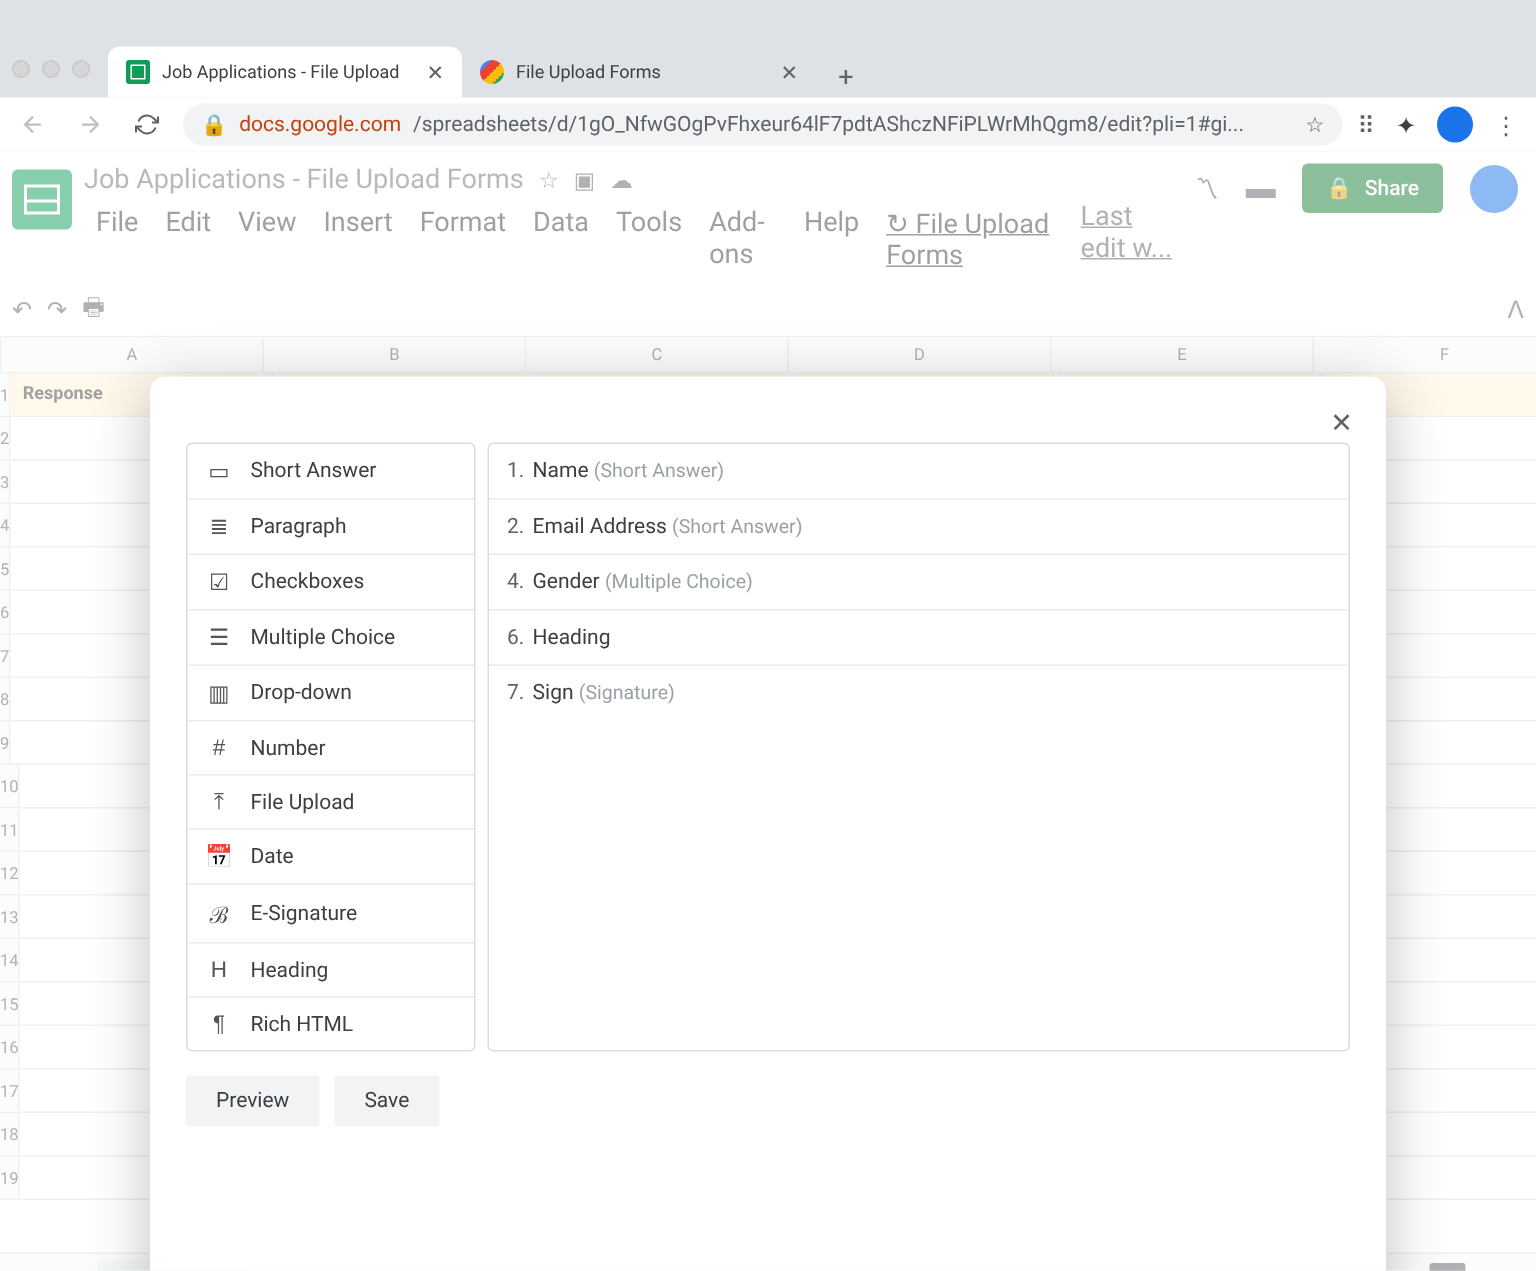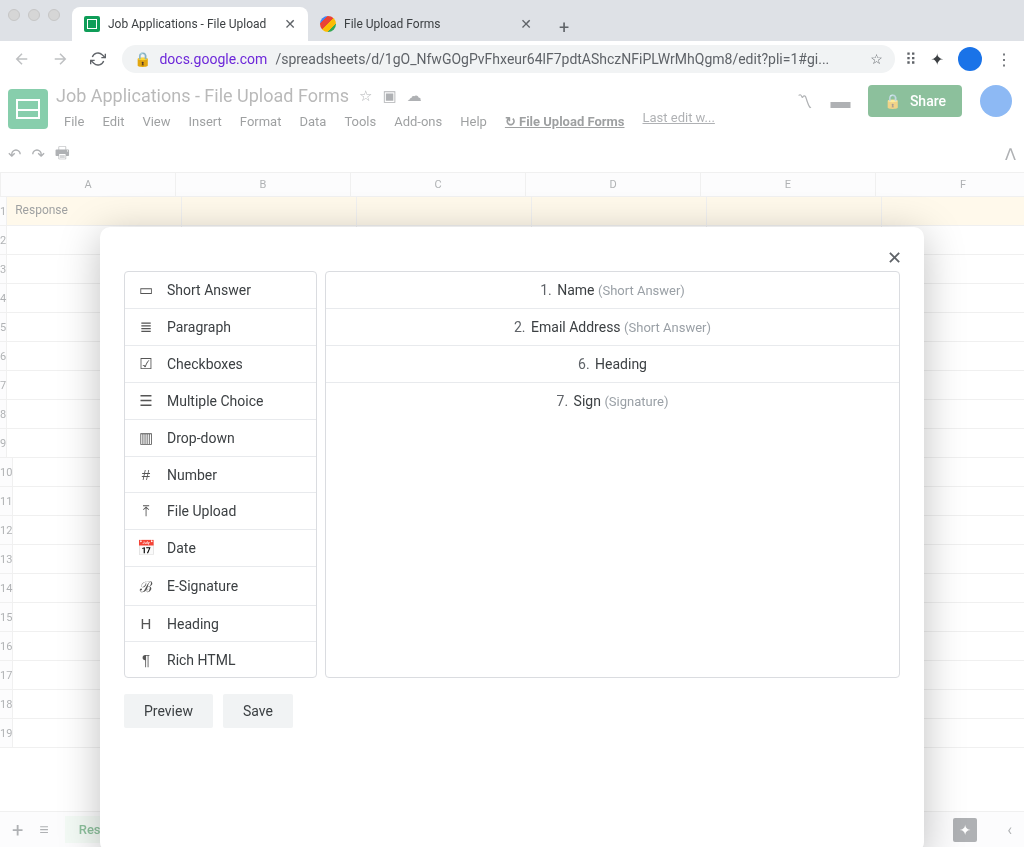--- a/index.html
+++ b/index.html
@@ -1,82 +1,82 @@
 <!DOCTYPE html>
 <html><head>
 <meta charset="utf-8">
 <style>
   *{box-sizing:border-box;margin:0;padding:0;font-family:-apple-system,BlinkMacSystemFont,"Segoe UI",Roboto,Arial,sans-serif;}
   body{width:1024px;height:847px;overflow:hidden;background:#dee1e6;position:relative;}
-  .chrome-top{background:#dee1e6;height:41px;display:flex;align-items:flex-end;padding-left:8px;}
+  .chrome-top{background:#dee1e6;height:26px;display:flex;align-items:flex-end;padding-left:8px;margin-top:39px;}
   .traffic{display:flex;gap:8px;padding:0 12px 12px 0;align-self:center;}
   .dot{width:12px;height:12px;border-radius:50%;background:#d6d6d6;border:1px solid #c6c6c6;}
   .tabs{display:flex;height:34px;align-items:flex-end;}
   .tab{display:flex;align-items:center;height:34px;padding:0 12px;width:236px;font-size:12px;color:#3c4043;position:relative;gap:8px;}
   .tab.active{background:#fff;border-top-left-radius:8px;border-top-right-radius:8px;}
   .tab-title{flex:1;white-space:nowrap;overflow:hidden;text-overflow:ellipsis;}
   .tab-close{color:#5f6368;font-size:14px;}
   .tab-icon{width:16px;height:16px;flex:none;}
   .sheets-favicon{background:#0f9d58;border-radius:2px;position:relative;}
   .sheets-favicon::after{content:"";position:absolute;inset:3px;border:1px solid #fff;}
   .form-favicon{background:linear-gradient(135deg,#4285f4 25%,#ea4335 25% 50%,#fbbc05 50% 75%,#34a853 75%);border-radius:50%;}
   .newtab{width:28px;height:28px;display:flex;align-items:center;justify-content:center;color:#5f6368;font-size:18px;margin-left:6px;}
   .addr-bar{background:#fff;height:36px;display:flex;align-items:center;padding:0 8px;gap:10px;}
   .nav-btn{width:28px;height:28px;display:flex;align-items:center;justify-content:center;color:#5f6368;}
   .nav-btn.disabled{opacity:.4;}
   .url-box{flex:1;display:flex;align-items:center;height:28px;background:#f1f3f4;border-radius:14px;padding:0 12px;font-size:14px;color:#202124;gap:8px;}
-  .url-box .domain{color:#6d28d9;}
+  .url-box .domain{color:#c2410c;}
   .url-box .path{color:#5f6368;white-space:nowrap;overflow:hidden;text-overflow:ellipsis;}
   .ext-group{display:flex;align-items:center;gap:14px;padding-right:4px;}
   .avatar{width:24px;height:24px;border-radius:50%;background:#1a73e8;}
   .app{position:relative;background:#fff;height:770px;}
   .doc-header{display:flex;align-items:flex-start;padding:8px 12px 0 8px;gap:8px;}
   .sheets-logo{width:40px;height:40px;background:#0f9d58;border-radius:4px;position:relative;margin-top:4px;flex:none;}
   .sheets-logo::after{content:"";position:absolute;left:8px;right:8px;top:10px;bottom:10px;border:2px solid #fff;}
   .sheets-logo::before{content:"";position:absolute;left:8px;right:8px;top:50%;height:2px;background:#fff;}
   .doc-meta{flex:1;}
   .doc-title-row{display:flex;align-items:center;gap:10px;}
   .doc-title{font-size:18px;color:#737373;}
   .tiny-icon{color:#5f6368;font-size:15px;}
-  .menu-row{display:flex;gap:2px;margin-top:4px;font-size:13px;color:#3c4043;}
+  .menu-row{display:flex;gap:2px;margin-top:4px;font-size:18px;color:#3c4043;}
   .menu-item{padding:4px 8px;}
-  .menu-item.u{text-decoration:underline;font-weight:bold;}
+  .menu-item.u{text-decoration:underline;}
   .last-edit{color:#5f6368;text-decoration:underline;margin-left:8px;}
   .header-right{display:flex;align-items:center;gap:18px;}
   .share-btn{background:#188038;color:#fff;padding:8px 16px;border-radius:4px;font-size:14px;font-weight:500;display:flex;align-items:center;gap:8px;}
   .big-avatar{width:32px;height:32px;border-radius:50%;background:#1a73e8;}
   .toolbar{height:36px;border-bottom:1px solid #e0e0e0;margin-top:4px;display:flex;align-items:center;padding:0 8px;gap:10px;color:#5f6368;}
   .toolbar .chev{margin-left:auto;}
   .sheet{position:relative;background:#fff;}
   .col-headers{display:flex;height:24px;border-bottom:1px solid #e0e0e0;}
   .rh-spacer{width:46px;border-right:1px solid #e0e0e0;background:#f8f9fa;}
   .col-h{flex:none;width:175px;border-right:1px solid #e0e0e0;background:#f8f9fa;text-align:center;font-size:11px;color:#5f6368;line-height:24px;}
   .col-h:first-of-type{width:180px;}
   .rows{}
   .row{display:flex;height:29px;border-bottom:1px solid #e0e0e0;}
   .row-h{width:46px;background:#f8f9fa;border-right:1px solid #e0e0e0;text-align:center;font-size:11px;color:#5f6368;line-height:29px;}
   .cell{flex:none;width:175px;border-right:1px solid #e0e0e0;}
   .cell:first-of-type{width:180px;}
   .row.hl .cell{background:#fff3d6;}
-  .row.hl .cell.first{font-size:12px;font-weight:400;padding:6px 8px;color:#3c4043;}
+  .row.hl .cell.first{font-size:12px;font-weight:700;padding:6px 8px;color:#3c4043;}
   .bottom-bar{position:absolute;bottom:0;left:0;right:0;height:36px;background:#f8f9fa;border-top:1px solid #e0e0e0;display:flex;align-items:center;padding:0 12px;gap:16px;}
   .sheet-tab{background:#e6f4ea;color:#188038;font-weight:500;padding:6px 14px;display:flex;align-items:center;gap:6px;font-size:13px;}
   .explore{margin-left:auto;width:24px;height:24px;background:#5f6368;border-radius:2px;display:flex;align-items:center;justify-content:center;color:#fff;font-size:14px;}
   .dim{position:absolute;inset:0;background:rgba(255,255,255,.5);}
 
   .modal{position:absolute;left:100px;top:150px;width:824px;height:625px;background:#fff;border-radius:10px;box-shadow:0 8px 40px rgba(0,0,0,.25);padding:24px 24px;}
   .modal-title{font-size:24px;color:#3c4043;}
   .modal-close{position:absolute;top:20px;right:22px;color:#5f6368;font-size:18px;}
   .designer{display:flex;gap:8px;margin-top:20px;}
   .palette{width:193px;border:1px solid #dadce0;border-radius:4px;}
   .pal-item{display:flex;align-items:center;gap:12px;padding:9px 12px;border-bottom:1px solid #e8eaed;font-size:14px;color:#3c4043;}
   .pal-item:last-child{border-bottom:none;}
   .pal-ico{width:18px;text-align:center;color:#555;font-size:15px;font-family:Arial,sans-serif;}
   .fields{flex:1;border:1px solid #dadce0;border-radius:4px;}
-  .fld{padding:10px 12px;border-bottom:1px solid #e8eaed;font-size:14px;color:#3c4043;text-align:center;}
+  .fld{padding:10px 12px;border-bottom:1px solid #e8eaed;font-size:14px;color:#3c4043;}
   .fld:last-child{border-bottom:none;}
   .fld .num{color:#5f6368;margin-right:2px;}
   .fld .type{color:#9aa0a6;font-size:13px;}
   .modal-actions{display:flex;gap:10px;margin-top:16px;}
   .mbtn{background:#f1f3f4;color:#3c4043;padding:9px 20px;font-size:14px;border-radius:2px;}
   svg{display:block;}
 </style>
 </head>
 <body>
 
@@ -417,20 +417,21 @@
             <span>Heading</span>
           </div>
           <div class="pal-item">
             <span class="pal-ico">¶</span>
             <span>Rich HTML</span>
           </div>
         </div>
       <div class="fields" id="fields">
           <div class="fld"><span class="num">1.</span> <span>Name</span> <span class="type">(Short Answer)</span></div>
           <div class="fld"><span class="num">2.</span> <span>Email Address</span> <span class="type">(Short Answer)</span></div>
+          <div class="fld"><span class="num">4.</span> <span>Gender</span> <span class="type">(Multiple Choice)</span></div>
           <div class="fld"><span class="num">6.</span> <span>Heading</span> <span class="type"></span></div>
           <div class="fld"><span class="num">7.</span> <span>Sign</span> <span class="type">(Signature)</span></div>
         </div>
     </div>
     <div class="modal-actions">
       <div class="mbtn">Preview</div>
       <div class="mbtn">Save</div>
     </div>
 
   </div>

